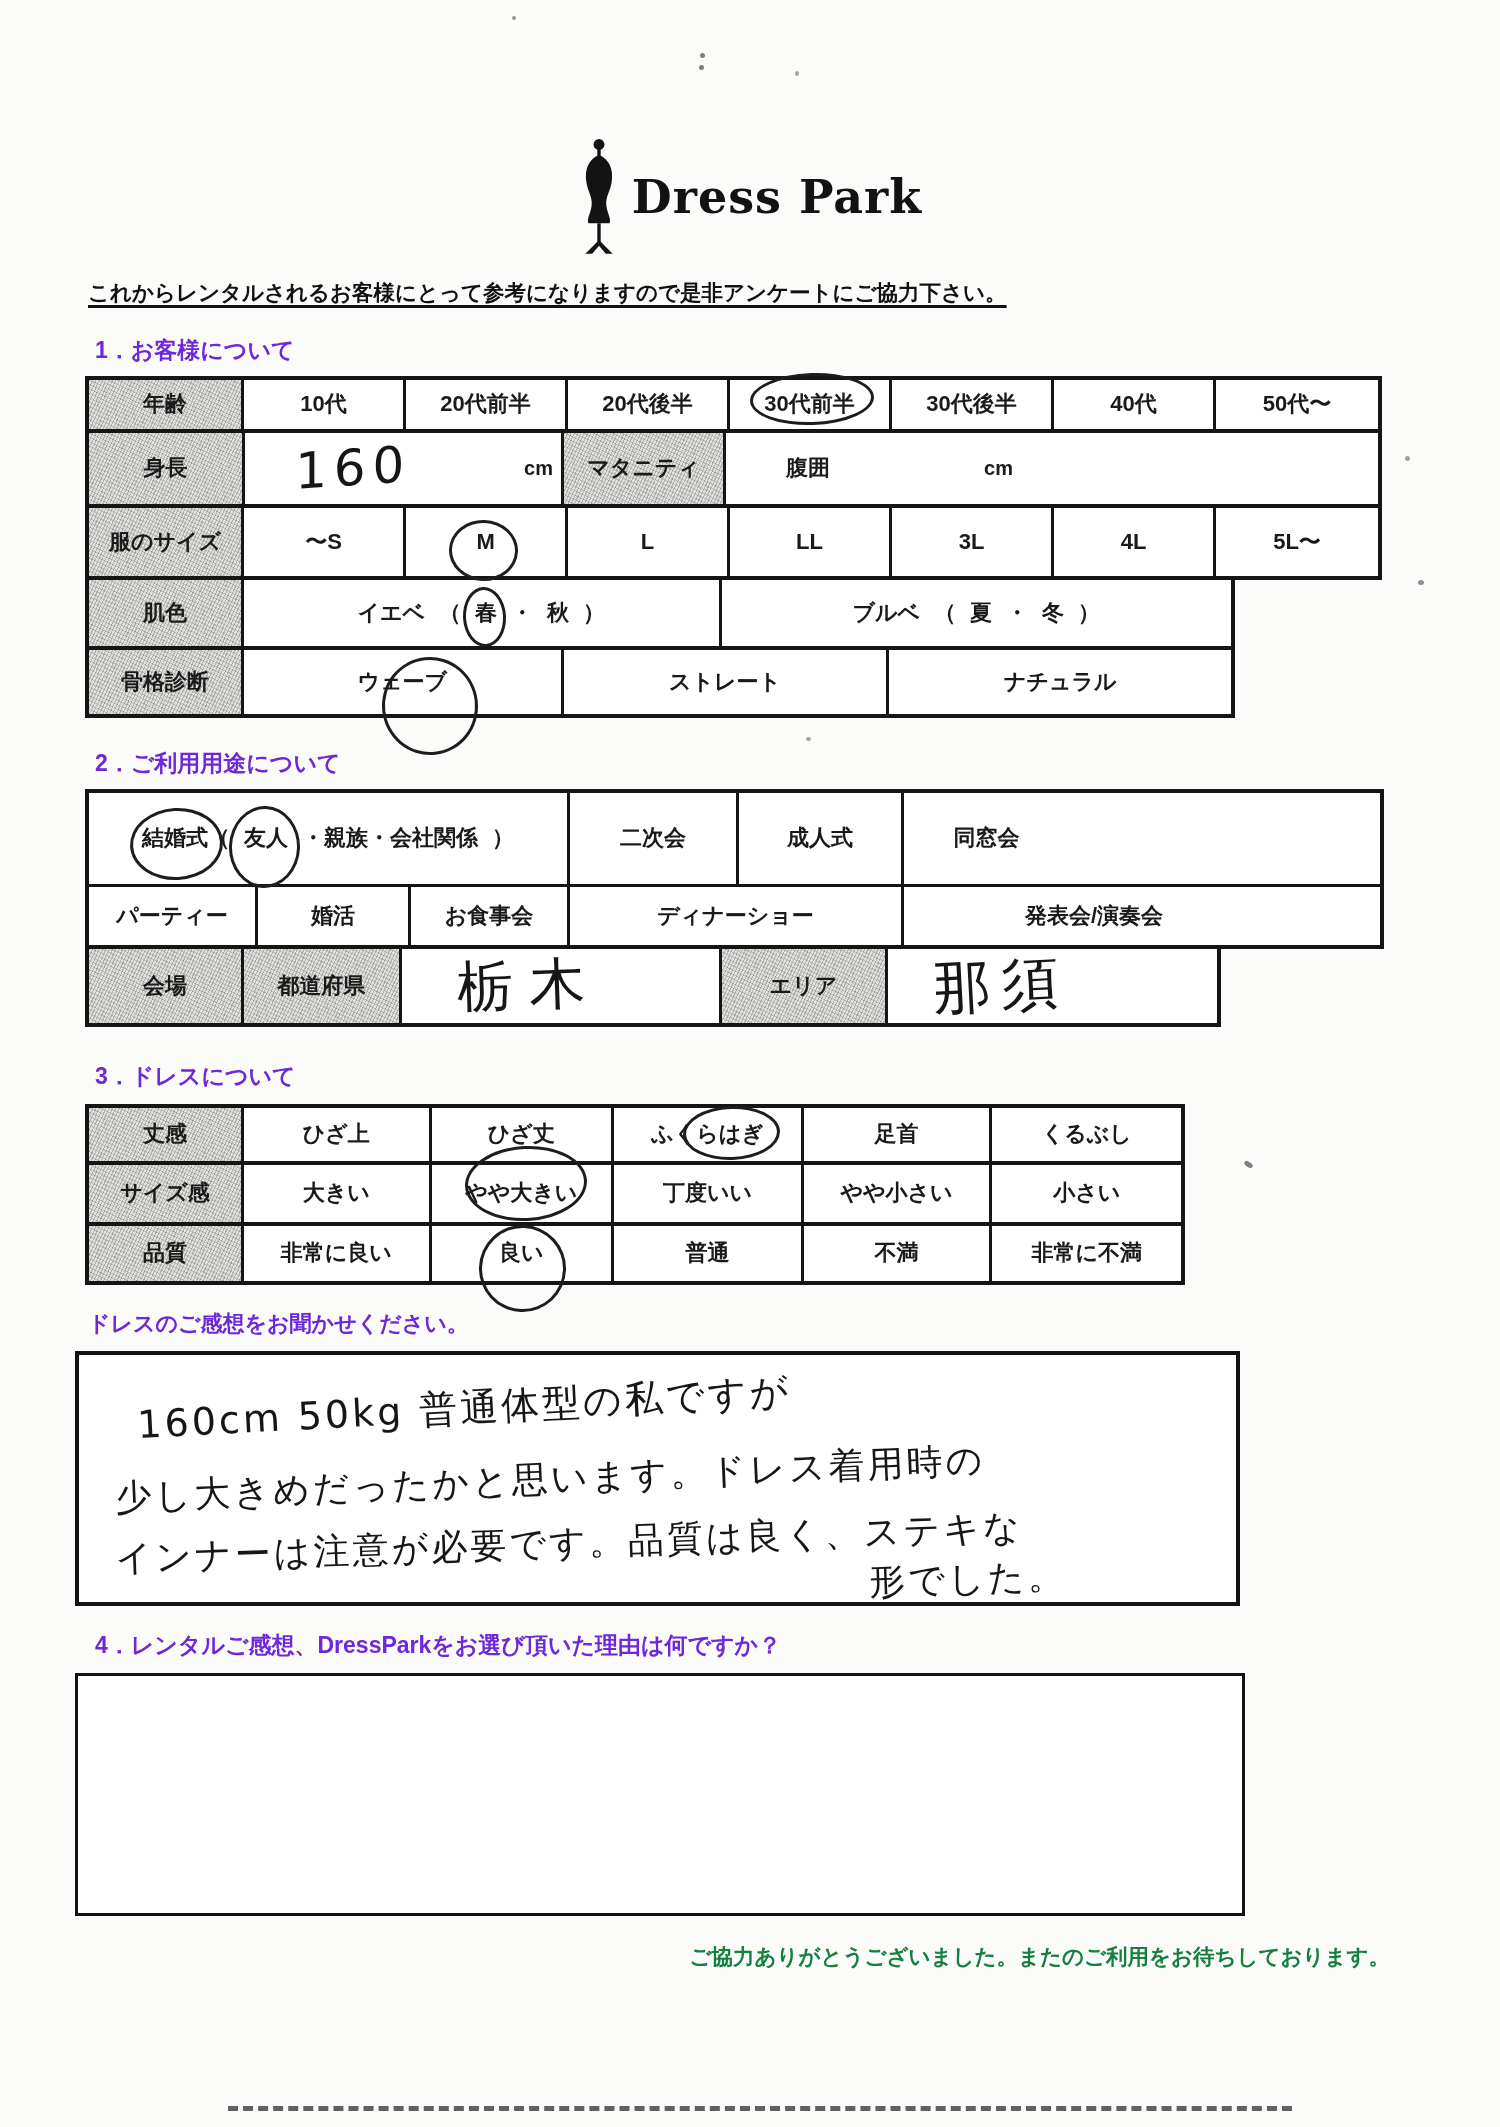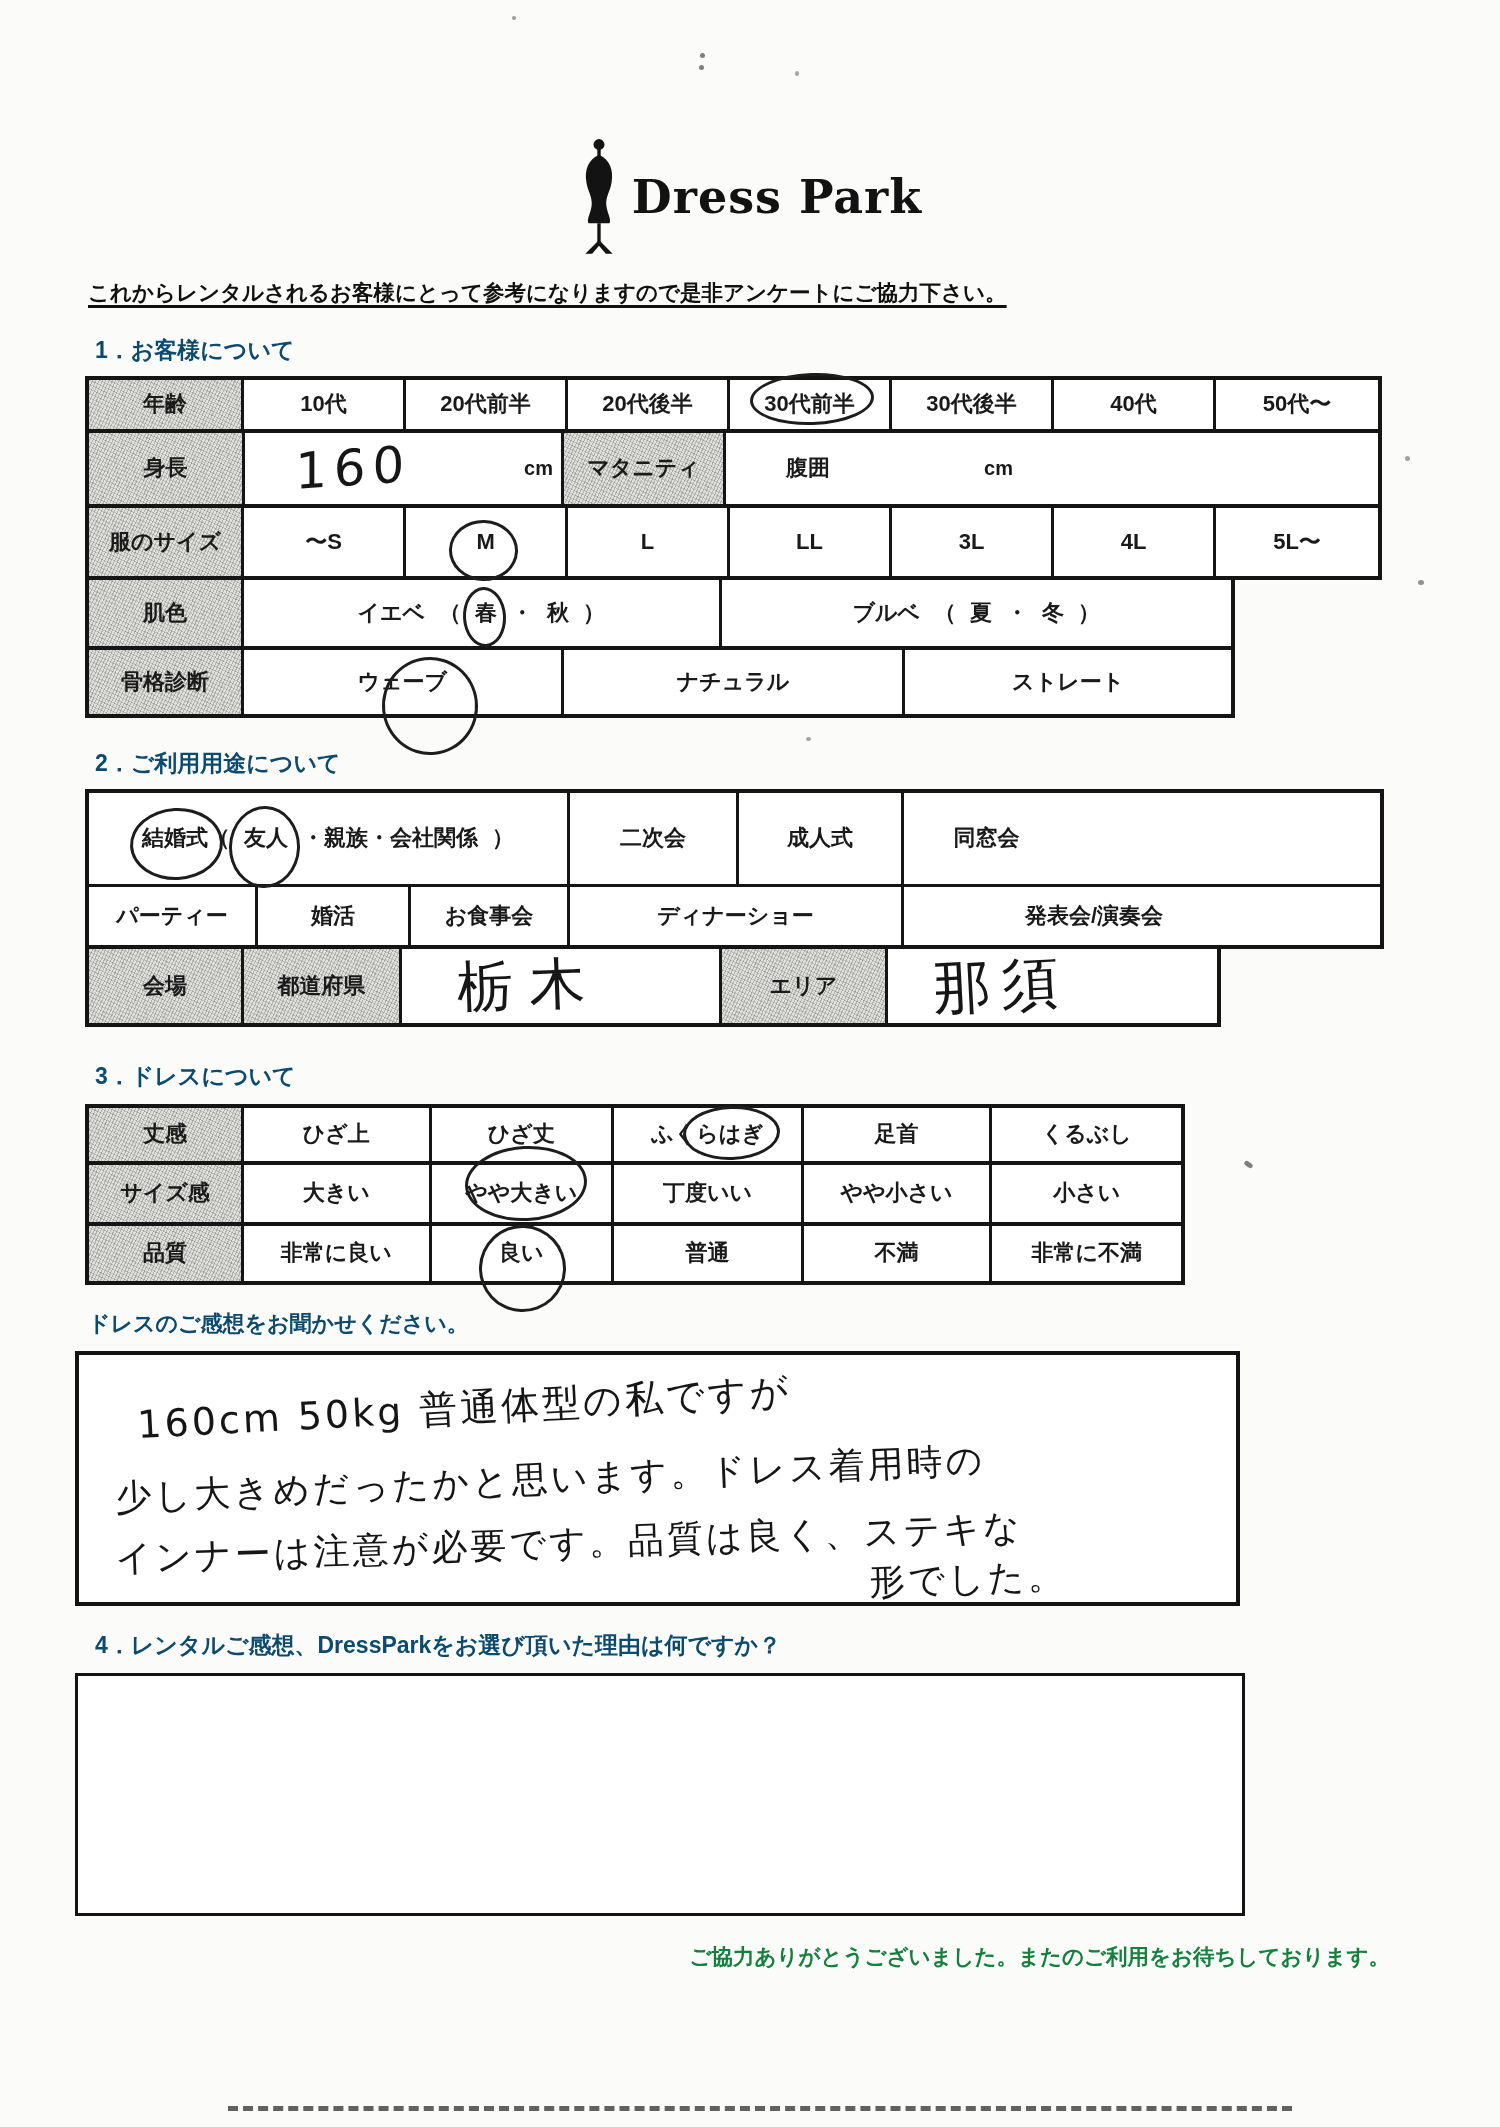--- a/index.html
+++ b/index.html
@@ -9,21 +9,21 @@
     font-family:"Liberation Sans",sans-serif;
   }
   
   .logo{display:flex;justify-content:center;align-items:center;gap:12px;padding-top:138px}
   .logo svg{display:block}
   .brand{font-family:"DejaVu Serif",serif;font-size:46px;font-weight:700;letter-spacing:1px;color:#121212}
   
   .intro{margin:20px 70px 0 88px;font-size:21.5px;line-height:1.62;color:#232323}
   .intro .l2{font-weight:700;color:#111;text-decoration:underline;text-decoration-thickness:2.5px;text-underline-offset:5px}
   
-  .sect{margin:24px 0 0 95px;font-size:23px;font-weight:700;color:#0c4a6e}
+  .sect{margin:24px 0 0 95px;font-size:23px;font-weight:700;color:#6d28d9}
   
   .trow{display:flex;border:4px solid #151515;border-top:none;margin-left:85px;background:#fff}
   .t-first{border-top:4px solid #151515}
   .tc{border-right:3px solid #151515;display:flex;align-items:center;justify-content:center;
       font-size:22px;font-weight:600;position:relative;color:#1a1a1a}
   .tc:last-child{border-right:none}
   .hatch{
     background-color:#e0e0dd;
     background-image:
       repeating-linear-gradient(115deg, rgba(45,45,45,.25) 0 1px, transparent 1px 3px),
@@ -183,25 +183,25 @@
   </div>
 </div>
 
 <div class="trow" style="width:1150px;height:68px">
   <div class="tc hatch lbl" style="width:156px">
       <span>骨格診断</span>
     </div>
   <div class="tc" style="width:322px">
       <span class="circ c-frame">ウェーブ</span>
     </div>
+  <div class="tc" style="width:328px">
+      <span>ストレート</span>
+    </div>
   <div class="tc" style="width:344px">
       <span>ナチュラル</span>
-    </div>
-  <div class="tc" style="width:328px">
-      <span>ストレート</span>
     </div>
 </div>
 
 <div class="sect" style="margin-top:30px">2．ご利用用途について</div>
 
 <div style="display:flex;border:4px solid #151515;margin:10px 0 0 85px;width:1299px;background:#fff">
   <div style="flex:1;display:flex;flex-direction:column">
     <div style="display:flex;height:94px;border-bottom:3px solid #151515">
       <div class="tc" style="width:481px">
         <span class="circ c-wed">結婚式</span>

